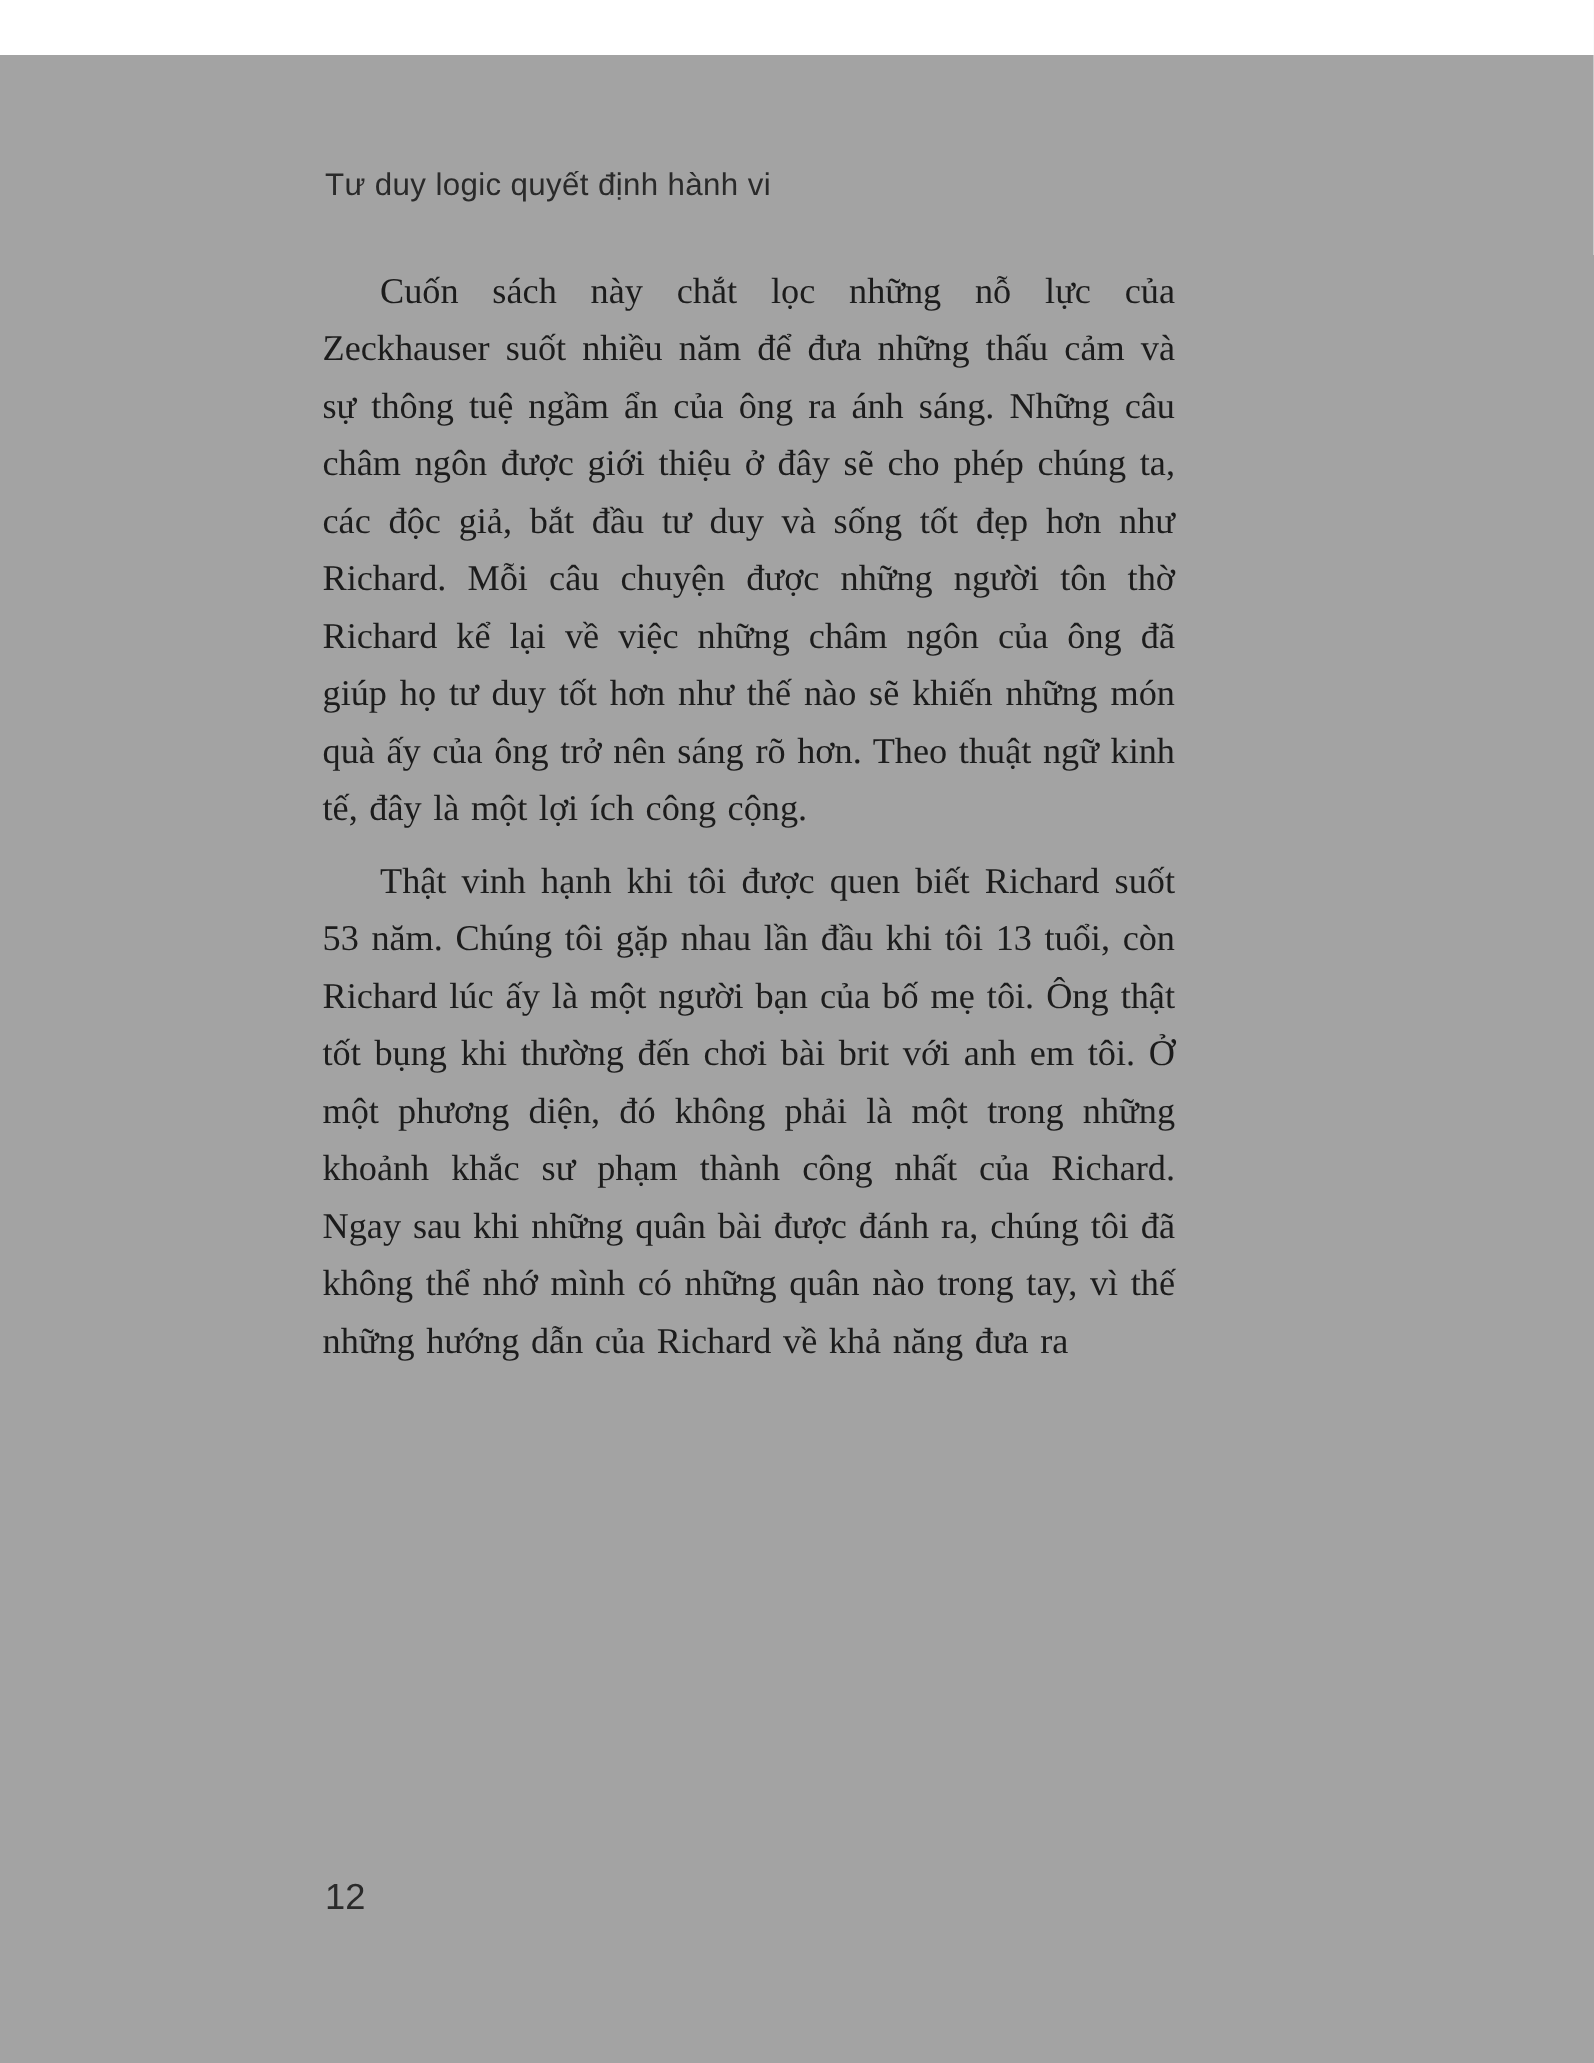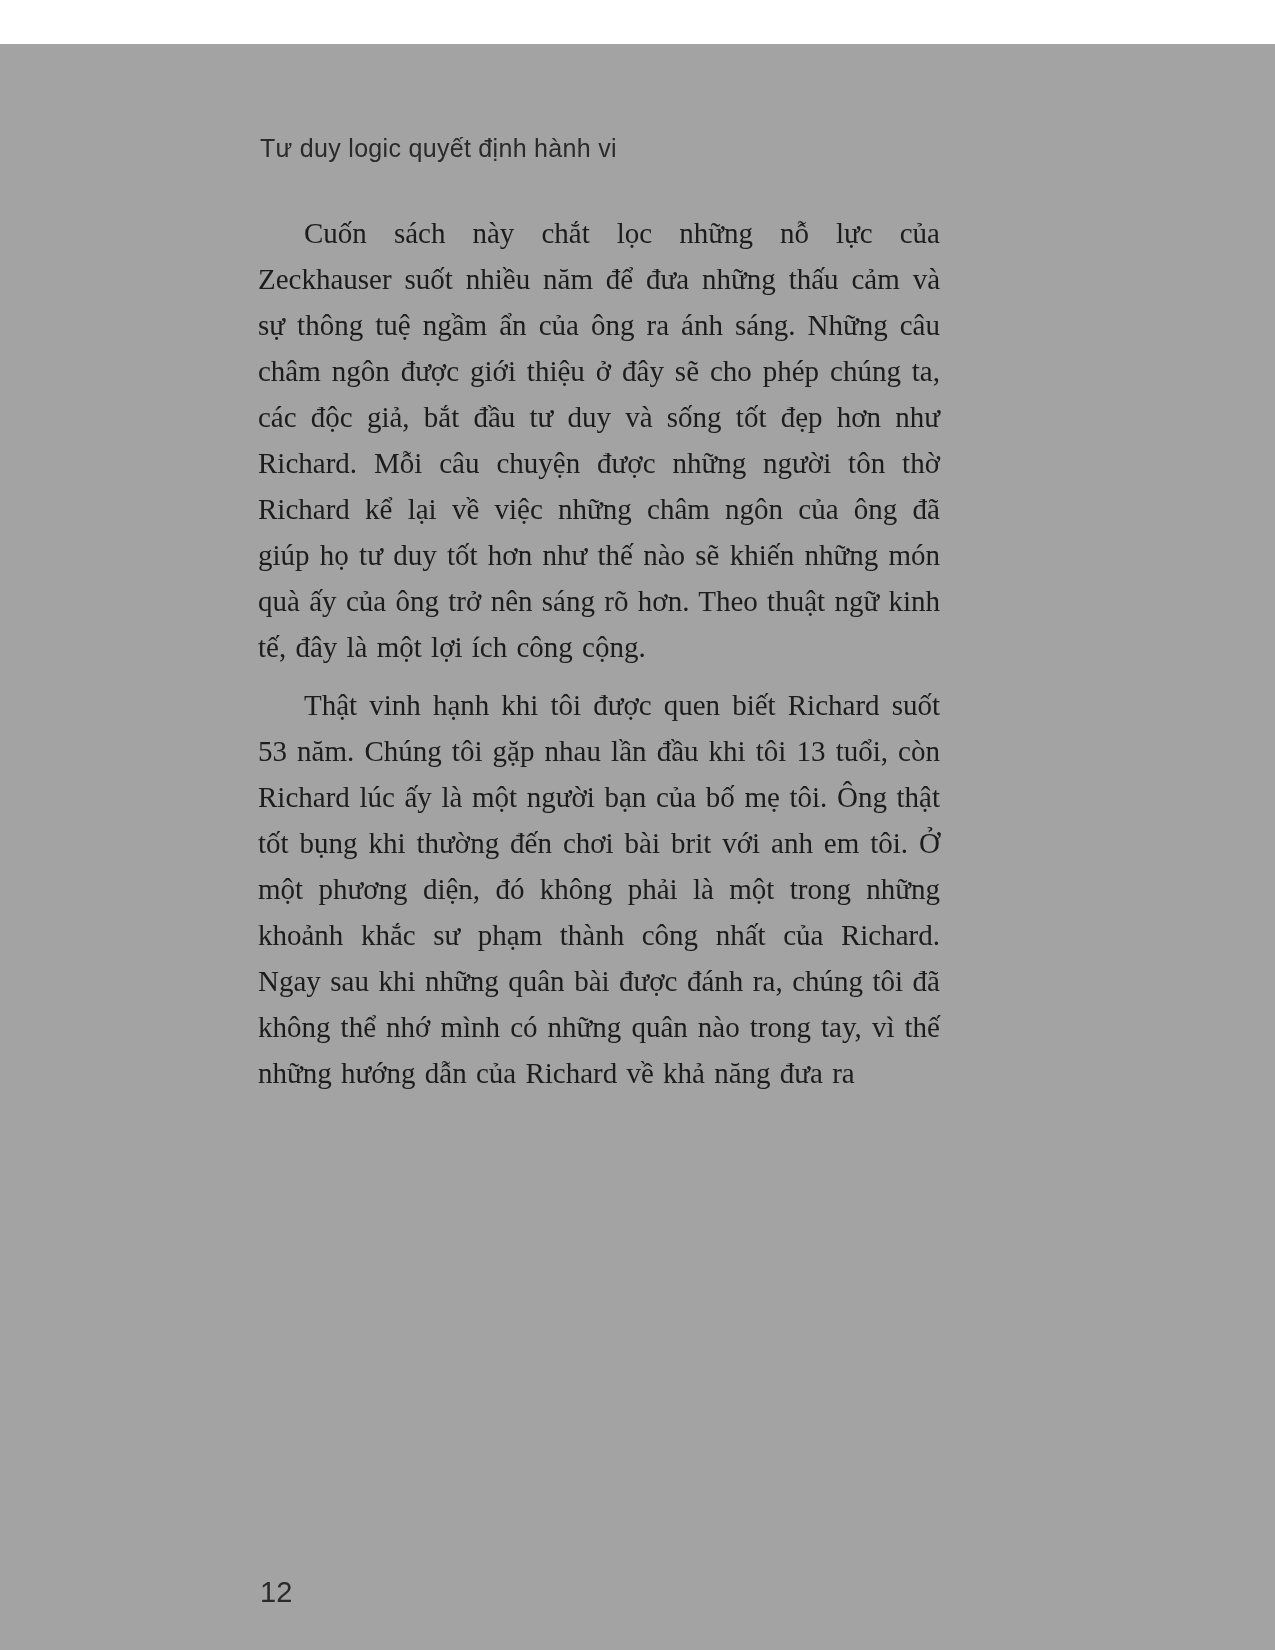--- a/index.html
+++ b/index.html
@@ -41,21 +41,21 @@
     text-justify: inter-word;
     word-spacing: 2px;
     color: #1c1c1c;
   }
   .para.indent {
     text-indent: 46px;
   }
   .page-number {
     position: absolute;
     left: 260px;
-    top: 1532px;
+    top: 1458px;
     font-family: "Liberation Sans", sans-serif;
     font-size: 29px;
     font-weight: 400;
     color: #2a2a2a;
   }
 </style>
 </head>
 <body>
 
 <div class="page">

